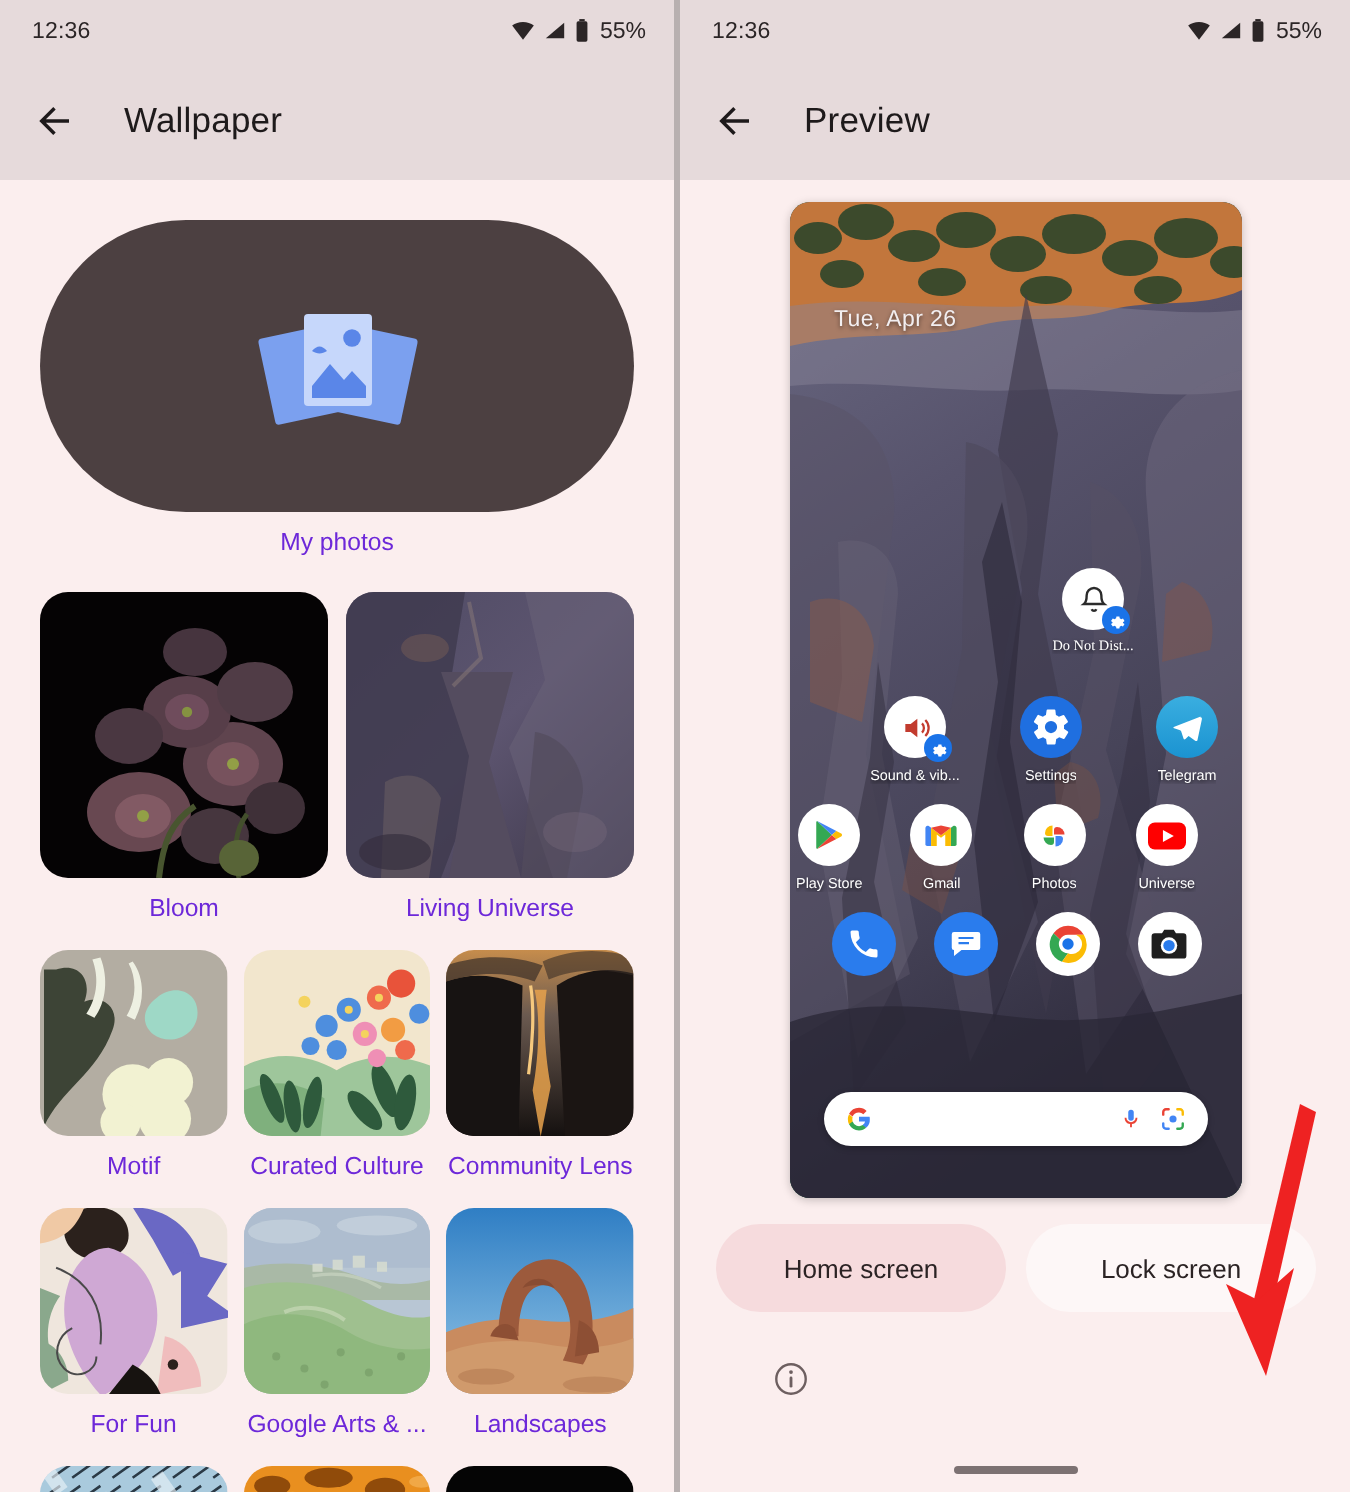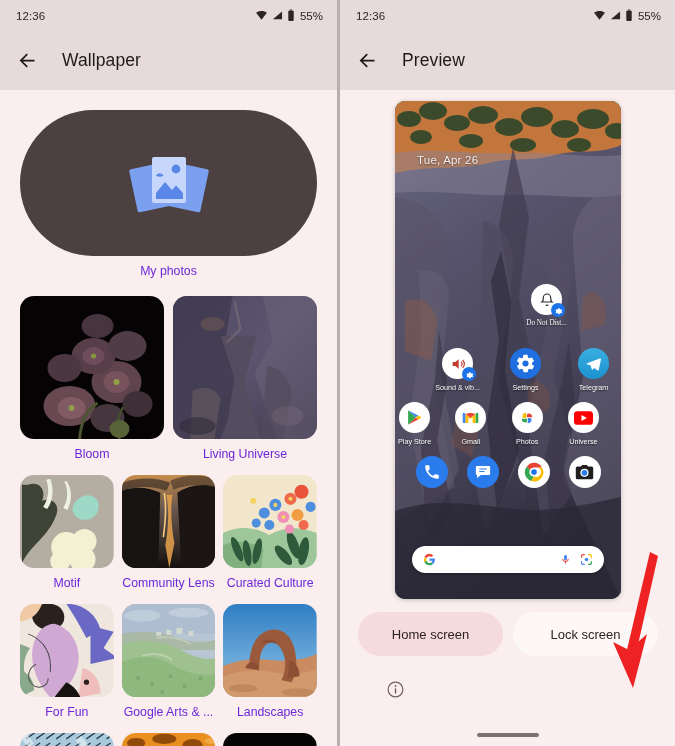--- a/index.html
+++ b/index.html
@@ -242,42 +242,20 @@
               <path d="M30 4c4 10 3 22-3 30l-4-2c6-9 6-19 3-27z" fill="#eef0e2"></path>
               <path d="M46 6c6 8 6 20 1 29l-4-2c5-8 5-19 1-26z" fill="#eef0e2"></path>
               <path d="M58 24c10-8 22-2 20 10-2 10-14 14-22 8-6-5-5-13 2-18z" fill="#9ed8c6"></path>
               <circle cx="46" cy="72" r="15" fill="#f2f2d2"></circle>
               <circle cx="64" cy="66" r="12" fill="#f2f2d2"></circle>
               <circle cx="62" cy="84" r="13" fill="#f2f2d2"></circle>
               <circle cx="40" cy="86" r="10" fill="#f2f2d2"></circle>
             </svg>
           </div>
           <div class="tile-label">Motif</div>
-        </div>
-
-        <div class="tile">
-          <div class="thumb thumb-sm">
-            <svg width="100%" height="100%" viewBox="0 0 93 93" preserveAspectRatio="xMidYMid slice">
-              <defs>
-                <linearGradient id="cl" x1="0" y1="0" x2="0" y2="1">
-                  <stop offset="0" stop-color="#c78d4c"></stop>
-                    <stop offset=".35" stop-color="#6b5a50"></stop>
-                    <stop offset="1" stop-color="#14100f"></stop>
-                </linearGradient>
-              </defs>
-              <rect width="93" height="93" fill="url(#cl)"></rect>
-              <path d="M0 16c14-5 26-3 38 2l-2 75H0z" fill="#171312"></path>
-              <path d="M93 12c-14-4-28-1-38 6l4 75h34z" fill="#1b1513"></path>
-              <path d="M44 20c3 14 2 34-1 50l4 23 5-25c-3-16-4-34-2-48z" fill="#e8a24c" opacity=".85"></path>
-              <path d="M42 18c2 12 1 30-1 44" stroke="#f6c97e" stroke-width="1.6" fill="none"></path>
-              <path d="M0 8c18-6 34-5 48 0l-4 8C30 11 16 11 0 16z" fill="#3a2f28" opacity=".7"></path>
-              <path d="M93 4c-16-5-32-4-45 2l3 9c12-5 26-6 42-2z" fill="#3a2f28" opacity=".6"></path>
-            </svg>
-          </div>
-          <div class="tile-label">Community Lens</div>
         </div>
 
         <div class="tile">
           <div class="thumb thumb-sm">
             <svg width="100%" height="100%" viewBox="0 0 93 93" preserveAspectRatio="xMidYMid slice">
               <rect width="93" height="93" fill="#f2e6cd"></rect>
               <path d="M0 58c16-8 32-6 46 2 14-8 30-9 47-2v35H0z" fill="#9ec69b"></path>
               <path d="M0 70c14-6 28-4 40 4l-2 19H0z" fill="#7fb07d"></path>
               <g fill="#2e5a3c">
                 <ellipse cx="14" cy="74" rx="4" ry="13" transform="rotate(-22 14 74)"></ellipse>
@@ -301,20 +279,42 @@
                 <circle cx="80" cy="50" r="5" fill="#ef6a4c"></circle>
                 <circle cx="33" cy="48" r="4.5" fill="#4e8ede"></circle>
                 <circle cx="66" cy="54" r="4.5" fill="#ef8fb5"></circle>
                 <circle cx="87" cy="32" r="5" fill="#4e8ede"></circle>
                 <circle cx="30" cy="26" r="3" fill="#f4d35e"></circle>
               </g>
             </svg>
           </div>
           <div class="tile-label">Curated Culture</div>
         </div>
+
+        <div class="tile">
+          <div class="thumb thumb-sm">
+            <svg width="100%" height="100%" viewBox="0 0 93 93" preserveAspectRatio="xMidYMid slice">
+              <defs>
+                <linearGradient id="cl" x1="0" y1="0" x2="0" y2="1">
+                  <stop offset="0" stop-color="#c78d4c"></stop>
+                    <stop offset=".35" stop-color="#6b5a50"></stop>
+                    <stop offset="1" stop-color="#14100f"></stop>
+                </linearGradient>
+              </defs>
+              <rect width="93" height="93" fill="url(#cl)"></rect>
+              <path d="M0 16c14-5 26-3 38 2l-2 75H0z" fill="#171312"></path>
+              <path d="M93 12c-14-4-28-1-38 6l4 75h34z" fill="#1b1513"></path>
+              <path d="M44 20c3 14 2 34-1 50l4 23 5-25c-3-16-4-34-2-48z" fill="#e8a24c" opacity=".85"></path>
+              <path d="M42 18c2 12 1 30-1 44" stroke="#f6c97e" stroke-width="1.6" fill="none"></path>
+              <path d="M0 8c18-6 34-5 48 0l-4 8C30 11 16 11 0 16z" fill="#3a2f28" opacity=".7"></path>
+              <path d="M93 4c-16-5-32-4-45 2l3 9c12-5 26-6 42-2z" fill="#3a2f28" opacity=".6"></path>
+            </svg>
+          </div>
+          <div class="tile-label">Community Lens</div>
+        </div>
       </div>
 
       <div class="grid3">
 
         <div class="tile">
           <div class="thumb thumb-sm">
             <svg width="100%" height="100%" viewBox="0 0 93 93" preserveAspectRatio="xMidYMid slice">
               <rect width="93" height="93" fill="#efe6dd"></rect>
               <path d="M28 0c10 0 16 6 16 14s-8 12-16 12S12 20 12 12 18 0 28 0z" fill="#2b211c"></path>
               <path d="M0 0h22c-4 10-10 16-22 18z" fill="#f0c9a5"></path>

